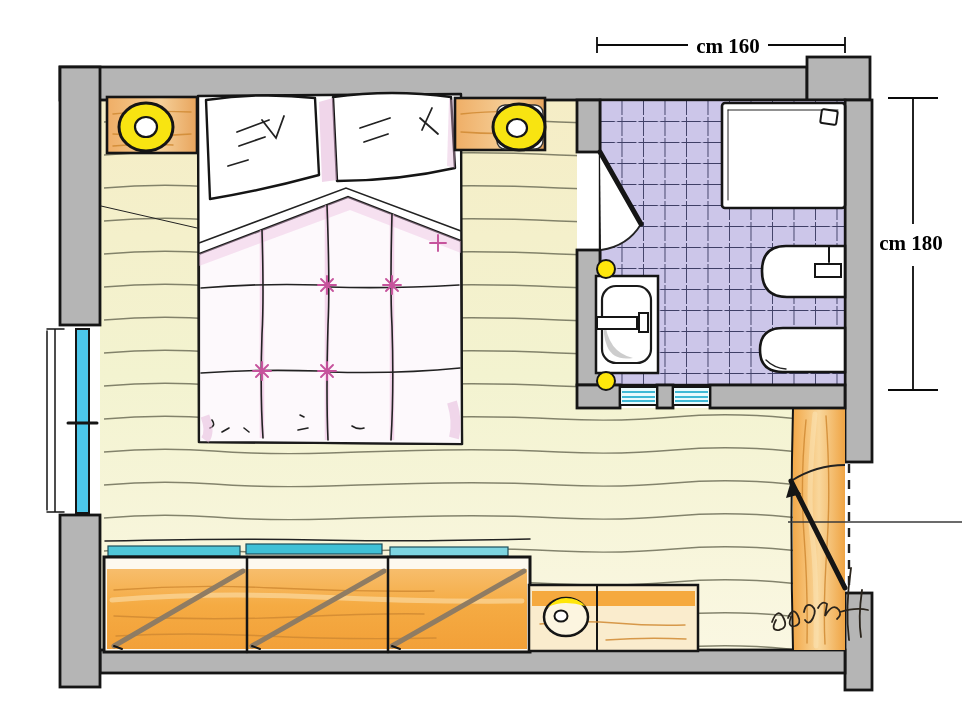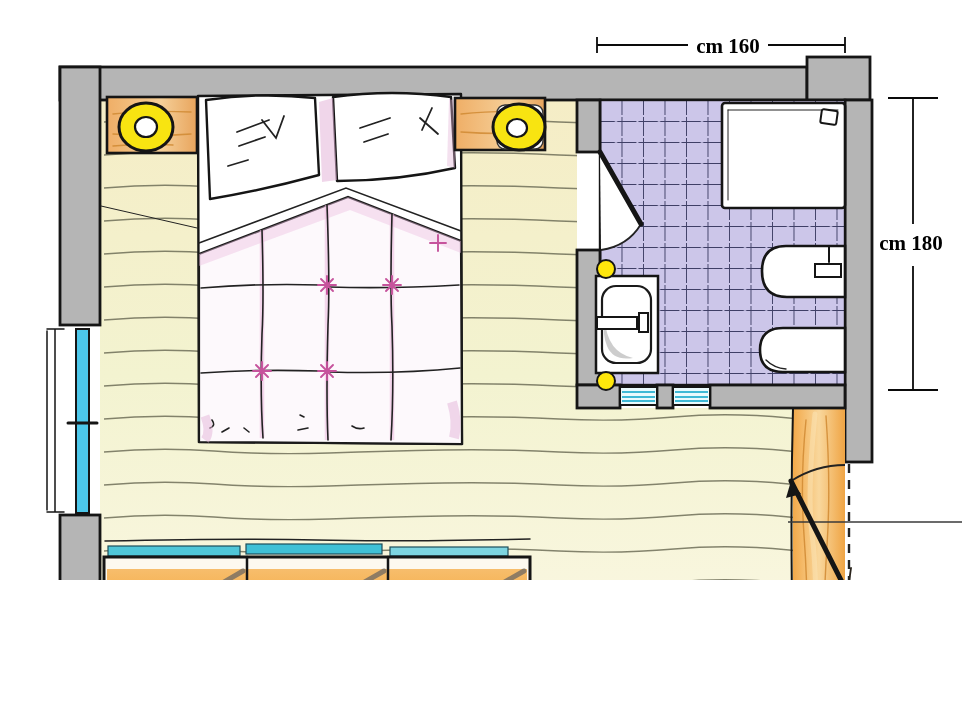--- a/index.html
+++ b/index.html
@@ -1,16 +1,16 @@
 <!DOCTYPE html>
 <html style="--c-paper: #ffffff; --c-wall: #b5b5b5; --c-outline: #151515; --c-floor: #f3f3d0; --c-floor-line: #6e6e58; --c-wood: #f3ab4e; --c-wood-light: #f8d79e; --c-tile: #cbc5e8; --c-tile-line: #3f3f66; --c-glass: #4cc7ea; --c-lamp: #f8e411; --c-pink: #c6539c;"><head>
 <meta charset="utf-8">
 <style>
   html,body{margin:0;padding:0;background:#fff;}
-  .stage{position:relative;width:970px;height:580px;background:var(--c-paper,#fff);overflow:hidden;
+  .stage{position:relative;width:970px;height:720px;background:var(--c-paper,#fff);overflow:hidden;
          font-family:"Liberation Serif",serif;}
   svg{display:block}
   .wall{fill:var(--c-wall);stroke:var(--c-outline);stroke-width:2.8;stroke-linejoin:miter;}
   .white{fill:#fff;stroke:var(--c-outline);stroke-width:2.4;stroke-linejoin:round;}
   .ln{stroke:var(--c-outline);fill:none;stroke-linecap:round;}
   .sketch{stroke:#222;fill:none;stroke-linecap:round;}
   .dim-line{stroke:#0a0a0a;stroke-width:1.8;fill:none;}
   .dim-text{font-family:"Liberation Serif",serif;font-weight:bold;font-size:21px;fill:#000;}
   .grain{stroke:#d08a32;stroke-width:1.4;fill:none;opacity:.85;stroke-linecap:round;}
   .streak{stroke:#fbe4b4;stroke-width:5;fill:none;opacity:.55;stroke-linecap:round;}

